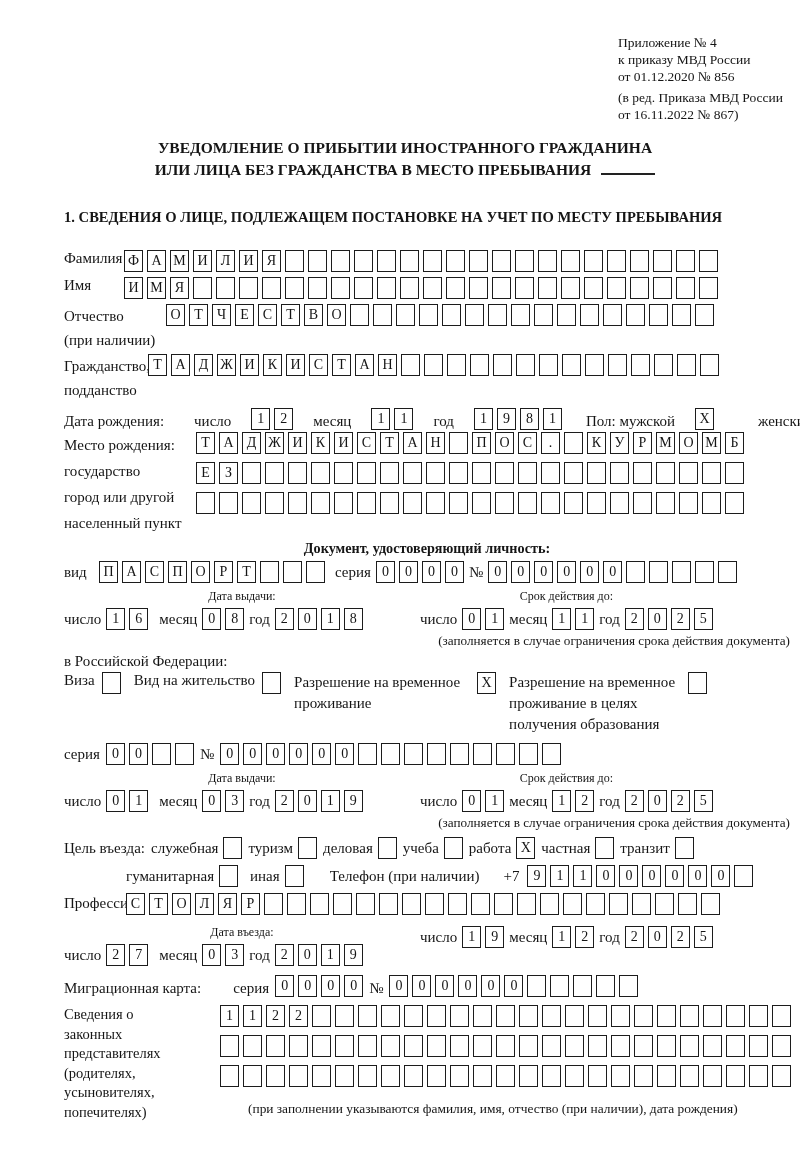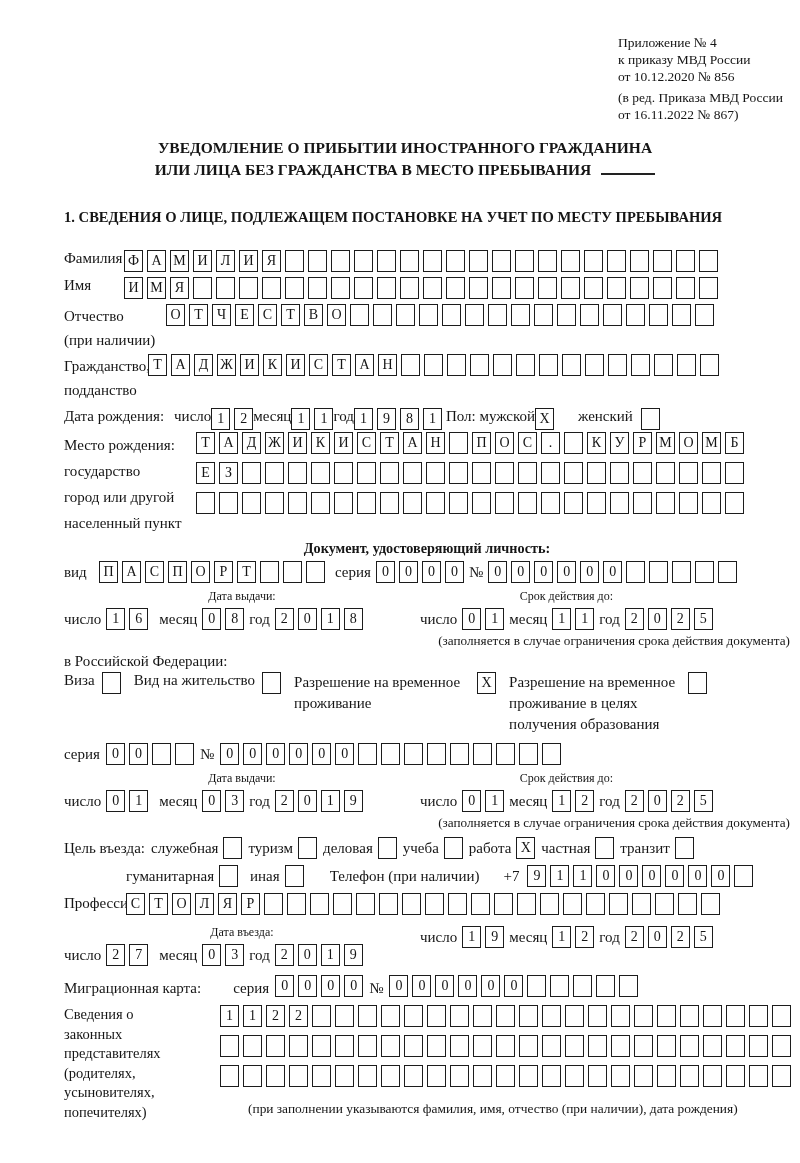--- a/index.html
+++ b/index.html
@@ -62,21 +62,21 @@
   .bottom-note{margin-left:150px;margin-top:2px;font-size:13.4px;}
 </style>
 </head>
 <body>
 
 <div class="page">
 
   <div class="appendix sm">
     <div>Приложение № 4</div>
     <div>к приказу МВД России</div>
-    <div>от 10.12.2020 № 856</div>
+    <div>от 01.12.2020 № 856</div>
     <div class="gap"></div>
     <div>(в ред. Приказа МВД России</div>
     <div>от 16.11.2022 № 867)</div>
   </div>
 
   <div class="title">
     <div>УВЕДОМЛЕНИЕ О ПРИБЫТИИ ИНОСТРАННОГО ГРАЖДАНИНА</div>
     <div><span>ИЛИ ЛИЦА БЕЗ ГРАЖДАНСТВА В МЕСТО ПРЕБЫВАНИЯ</span><span class="uline"></span></div>
   </div>
 
@@ -206,21 +206,21 @@
         <span class="box"></span>
         <span class="box"></span>
         <span class="box"></span>
         <span class="box"></span>
         <span class="box"></span>
         <span class="box"></span>
         <span class="box"></span>
       </span>
   </div>
 
-  <div class="frow mt6" style="align-items:flex-start;gap:0;">
+  <div class="frow mt6" style="align-items:flex-end;gap:20px;">
     <span class="lbl">Дата рождения:</span>
     <span class="lbl" style="margin-left:10px;">число</span>
     <span class="boxes">
         <span class="box">1</span>
         <span class="box">2</span>
       </span>
     <span class="lbl">месяц</span>
     <span class="boxes">
         <span class="box">1</span>
         <span class="box">1</span>

